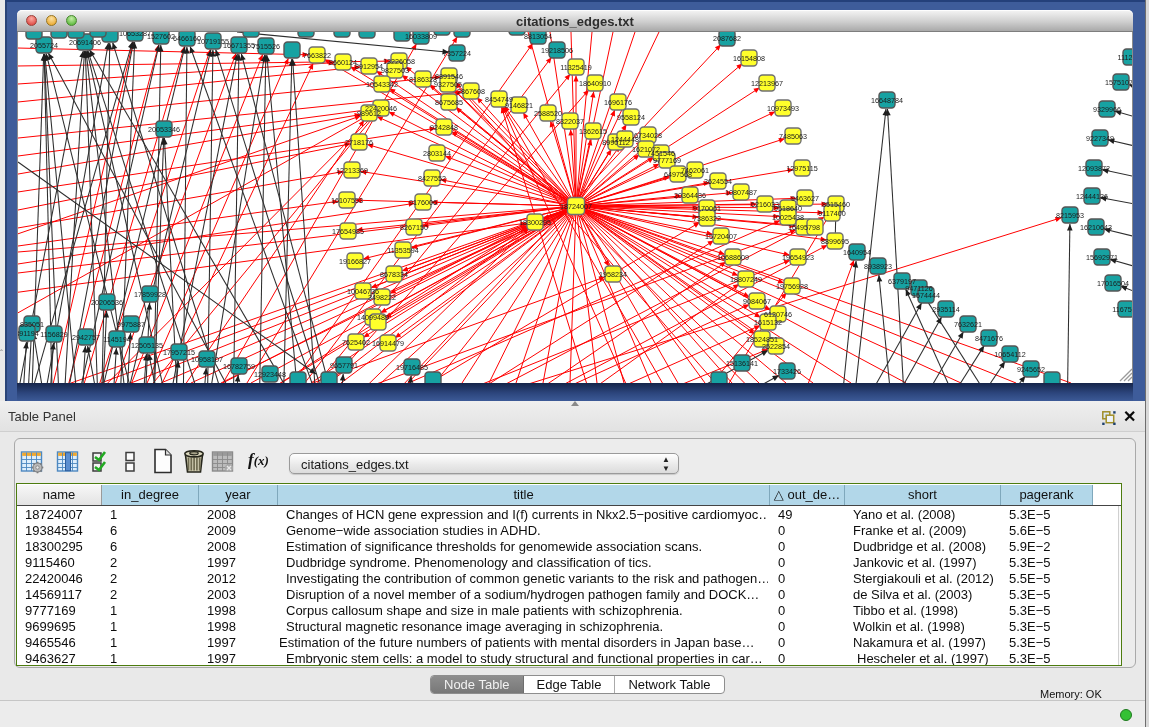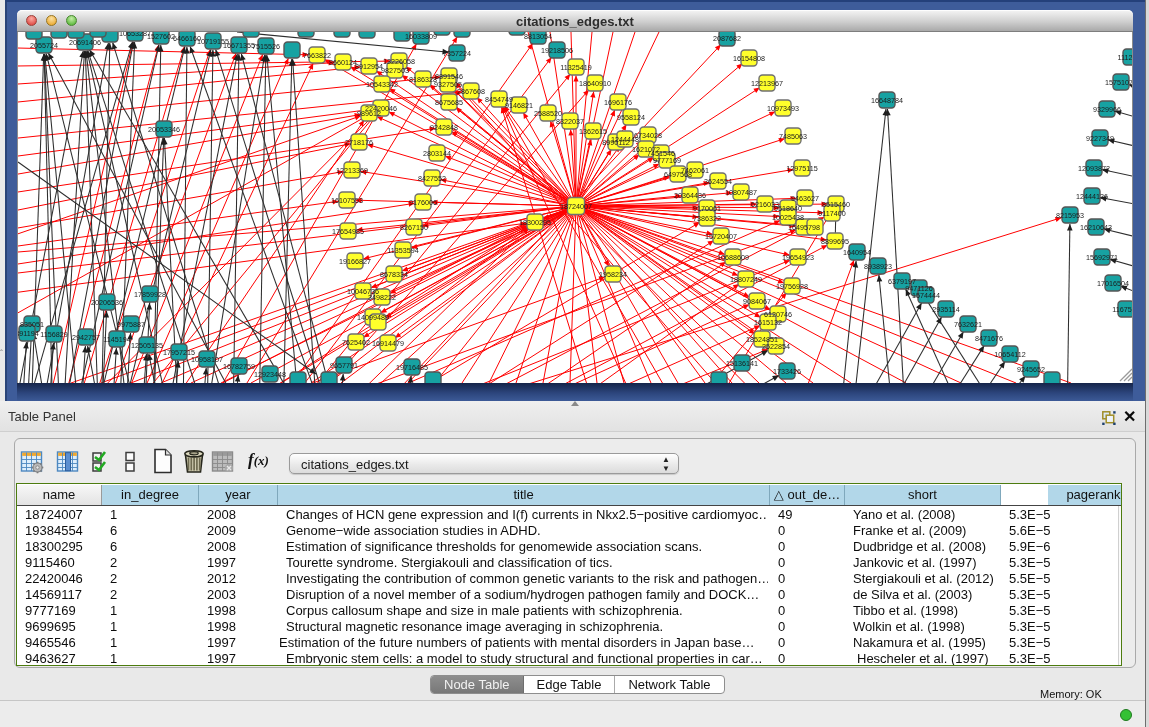--- a/index.html
+++ b/index.html
@@ -920,46 +920,46 @@
     <span class="txt">citations_edges.txt</span>
     <span class="arr">▲<br>▼</span>
   </div>
 <div id="tbl">
     <div class="hcell hgray" style="left:0px;width:85px">name</div>
     <div class="hcell hblue" style="left:85px;width:97px">in_degree</div>
     <div class="hcell hblue" style="left:182px;width:79px">year</div>
     <div class="hcell hblue" style="left:261px;width:492px">title</div>
     <div class="hcell hblue" style="left:753px;width:75px">△ out_de…</div>
     <div class="hcell hblue" style="left:828px;width:156px">short</div>
-    <div class="hcell hblue" style="left:1031px;width:92px">pagerank</div>
+    <div class="hcell hblue" style="left:984px;width:92px">pagerank</div>
     <div class="cell" style="left:8px;top:23px;width:75px">18724007</div>
     <div class="cell" style="left:93px;top:23px;width:87px">1</div>
     <div class="cell" style="left:190px;top:23px;width:69px">2008</div>
     <div class="cell" style="left:269px;top:23px;width:482px">Changes of HCN gene expression and I(f) currents in Nkx2.5−positive cardiomyoc…</div>
     <div class="cell" style="left:761px;top:23px;width:65px">49</div>
     <div class="cell" style="left:836px;top:23px;width:146px">Yano et al. (2008)</div>
     <div class="cell" style="left:992px;top:23px;width:82px">5.3E−5</div>
     <div class="cell" style="left:8px;top:39px;width:75px">19384554</div>
     <div class="cell" style="left:93px;top:39px;width:87px">6</div>
     <div class="cell" style="left:190px;top:39px;width:69px">2009</div>
     <div class="cell" style="left:269px;top:39px;width:482px">Genome−wide association studies in ADHD.</div>
     <div class="cell" style="left:761px;top:39px;width:65px">0</div>
     <div class="cell" style="left:836px;top:39px;width:146px">Franke et al. (2009)</div>
     <div class="cell" style="left:992px;top:39px;width:82px">5.6E−5</div>
     <div class="cell" style="left:8px;top:55px;width:75px">18300295</div>
     <div class="cell" style="left:93px;top:55px;width:87px">6</div>
     <div class="cell" style="left:190px;top:55px;width:69px">2008</div>
     <div class="cell" style="left:269px;top:55px;width:482px">Estimation of significance thresholds for genomewide association scans.</div>
     <div class="cell" style="left:761px;top:55px;width:65px">0</div>
     <div class="cell" style="left:836px;top:55px;width:146px">Dudbridge et al. (2008)</div>
-    <div class="cell" style="left:992px;top:55px;width:82px">5.9E−6</div>
+    <div class="cell" style="left:992px;top:55px;width:82px">5.9E−2</div>
     <div class="cell" style="left:8px;top:71px;width:75px">9115460</div>
     <div class="cell" style="left:93px;top:71px;width:87px">2</div>
     <div class="cell" style="left:190px;top:71px;width:69px">1997</div>
-    <div class="cell" style="left:269px;top:71px;width:482px">Tourette syndrome. Stergiakouli and classification of tics.</div>
+    <div class="cell" style="left:269px;top:71px;width:482px">Dudbridge syndrome. Phenomenology and classification of tics.</div>
     <div class="cell" style="left:761px;top:71px;width:65px">0</div>
     <div class="cell" style="left:836px;top:71px;width:146px">Jankovic et al. (1997)</div>
     <div class="cell" style="left:992px;top:71px;width:82px">5.3E−5</div>
     <div class="cell" style="left:8px;top:87px;width:75px">22420046</div>
     <div class="cell" style="left:93px;top:87px;width:87px">2</div>
     <div class="cell" style="left:190px;top:87px;width:69px">2012</div>
     <div class="cell" style="left:269px;top:87px;width:482px">Investigating the contribution of common genetic variants to the risk and pathogen…</div>
     <div class="cell" style="left:761px;top:87px;width:65px">0</div>
     <div class="cell" style="left:836px;top:87px;width:146px">Stergiakouli et al. (2012)</div>
     <div class="cell" style="left:992px;top:87px;width:82px">5.5E−5</div>
@@ -982,21 +982,21 @@
     <div class="cell" style="left:190px;top:135px;width:69px">1998</div>
     <div class="cell" style="left:269px;top:135px;width:482px">Structural magnetic resonance image averaging in schizophrenia.</div>
     <div class="cell" style="left:761px;top:135px;width:65px">0</div>
     <div class="cell" style="left:836px;top:135px;width:146px">Wolkin et al. (1998)</div>
     <div class="cell" style="left:992px;top:135px;width:82px">5.3E−5</div>
     <div class="cell" style="left:8px;top:151px;width:75px">9465546</div>
     <div class="cell" style="left:93px;top:151px;width:87px">1</div>
     <div class="cell" style="left:190px;top:151px;width:69px">1997</div>
     <div class="cell" style="left:262px;top:151px;width:482px">Estimation of the future numbers of patients with mental disorders in Japan base…</div>
     <div class="cell" style="left:761px;top:151px;width:65px">0</div>
-    <div class="cell" style="left:836px;top:151px;width:146px">Nakamura et al. (1995)</div>
+    <div class="cell" style="left:836px;top:151px;width:146px">Nakamura et al. (1997)</div>
     <div class="cell" style="left:992px;top:151px;width:82px">5.3E−5</div>
     <div class="cell" style="left:8px;top:167px;width:75px">9463627</div>
     <div class="cell" style="left:93px;top:167px;width:87px">1</div>
     <div class="cell" style="left:190px;top:167px;width:69px">1997</div>
     <div class="cell" style="left:269px;top:167px;width:482px">Embryonic stem cells: a model to study structural and functional properties in car…</div>
     <div class="cell" style="left:761px;top:167px;width:65px">0</div>
     <div class="cell" style="left:840px;top:167px;width:146px">Hescheler et al. (1997)</div>
     <div class="cell" style="left:992px;top:167px;width:82px">5.3E−5</div>
     <div id="hline"></div>
     <div id="vsb"></div>

